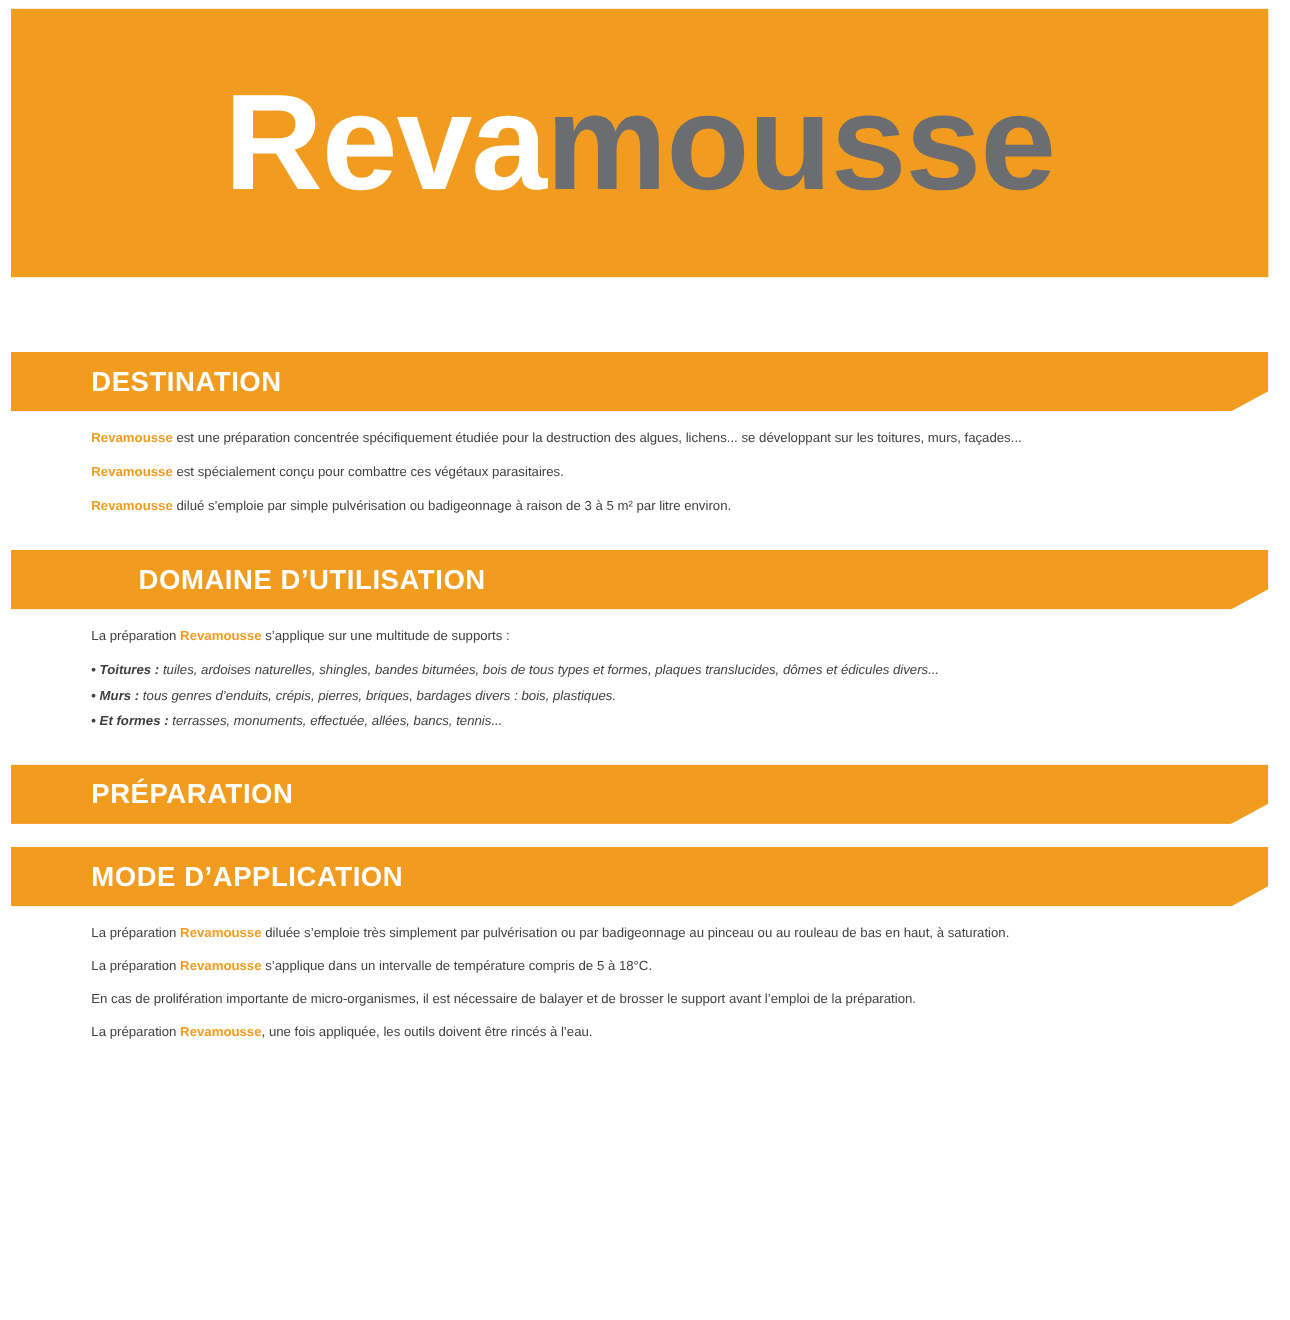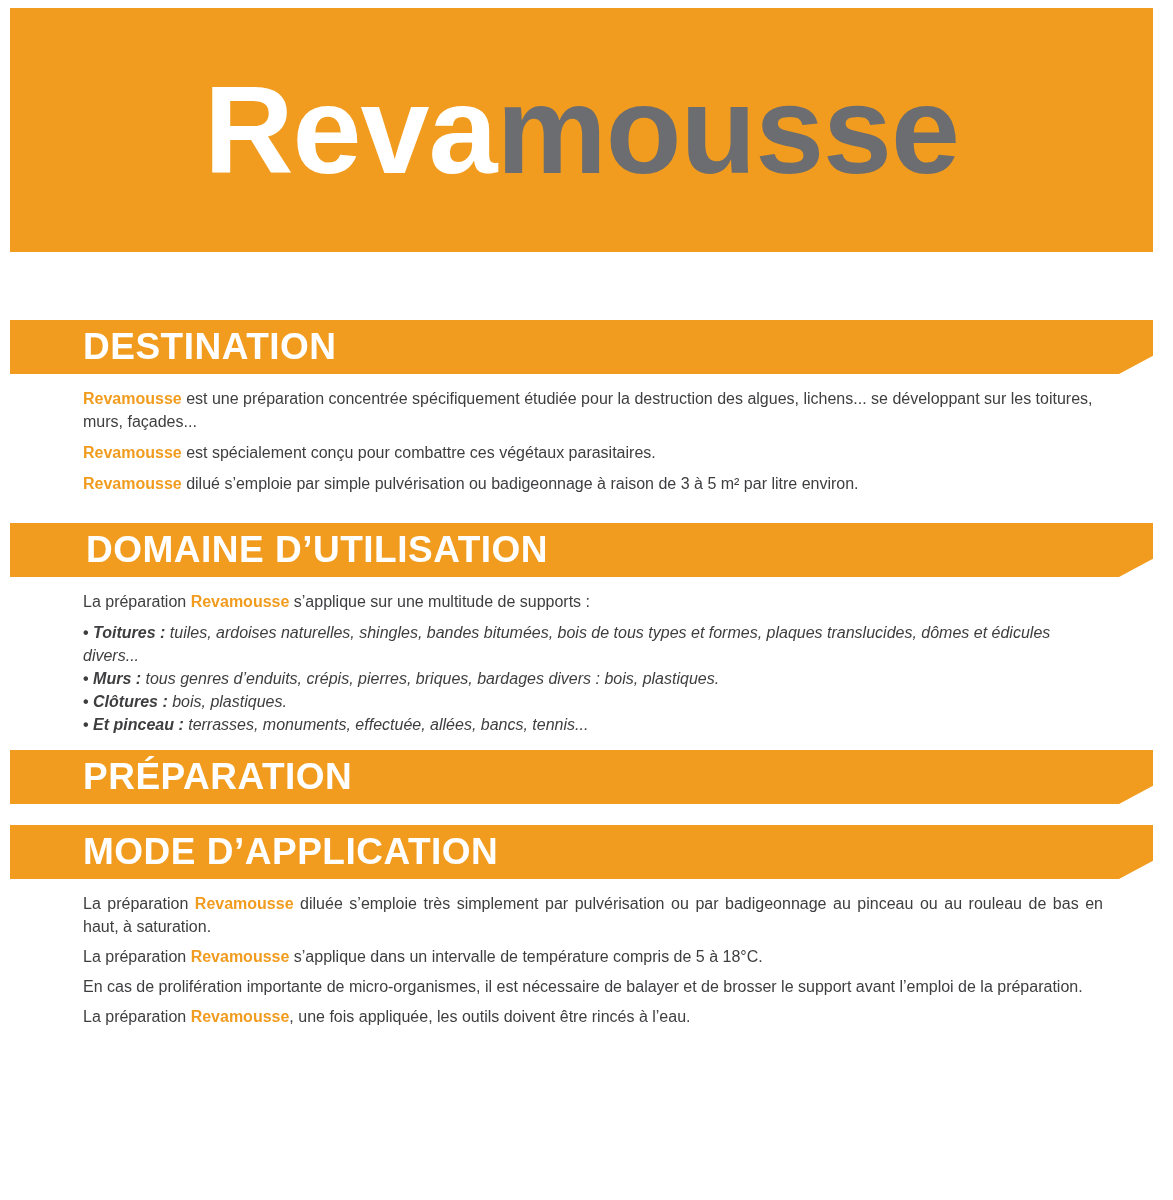--- a/index.html
+++ b/index.html
@@ -31,43 +31,43 @@
     line-height:1;
     white-space:nowrap;
   }
   .brand-white{color:#ffffff;}
   .brand-gray{color:var(--title-gray);}
   
   #sections{width:100%;}
   .section{margin:0;}
   .section:nth-child(1){margin-top:68px;}
   .section:nth-child(2){margin-top:28px;}
-  .section:nth-child(3){margin-top:14px;}
+  .section:nth-child(3){margin-top:28px;}
   .section:nth-child(4){margin-top:21px;}
   .section-bar{
     margin:0 20px 0 10px;
     height:54px;
     background:var(--orange);
     clip-path:polygon(0 0,100% 0,100% 66%,calc(100% - 34px) 100%,0 100%);
     display:flex;align-items:center;
   }
   .section-title{
     color:#ffffff;
     font-weight:700;
-    font-size:37px;
+    font-size:25px;
     letter-spacing:0.5px;
     padding-left:73px;
     white-space:nowrap;
   }
-  .section.deep .section-title{padding-left:76px;}
+  .section.deep .section-title{padding-left:116px;}
   .section-body{
     margin:13px 70px 0 83px;
   }
   .para{
-    font-size:16px;
+    font-size:12px;
     line-height:23px;
     margin:0 0 8px 0;
   }
   .para.justify{text-align:justify;}
   .para.tight{margin:0;}
   .section:nth-child(4) .para{margin-bottom:7px;}
   .run-n{font-style:normal;}
   .run-i{font-style:italic;text-align:right;}
   .run-b{font-weight:700;}
   .run-bi{font-weight:700;font-style:italic;}
@@ -95,22 +95,21 @@
   </div>
 
   <div class="section deep">
     <div class="section-bar">
       <div class="section-title">DOMAINE D’UTILISATION</div>
     </div>
     <div class="section-body">
         <p class="para"><span class="run-n">La préparation </span><span class="run-brand">Revamousse</span><span class="run-n"> s’applique sur une multitude de supports :</span></p>
         <p class="para tight"><span class="run-b">• </span><span class="run-bi">Toitures :</span><span class="run-i"> tuiles, ardoises naturelles, shingles, bandes bitumées, bois de tous types et formes, plaques translucides, dômes et édicules divers...</span></p>
         <p class="para tight"><span class="run-b">• </span><span class="run-bi">Murs :</span><span class="run-i"> tous genres d’enduits, crépis, pierres, briques, bardages divers : bois, plastiques.</span></p>
-        <p class="para tight"><span class="run-b">• </span><span class="run-bi">Clôtures :</span><span class="run-i"> bois, plastiques.</span></p>
-        <p class="para tight"><span class="run-b">• </span><span class="run-bi">Et pinceau :</span><span class="run-i"> terrasses, monuments, effectuée, allées, bancs, tennis...</span></p>
+        <p class="para tight"><span class="run-b">• </span><span class="run-bi">Et formes :</span><span class="run-i"> terrasses, monuments, effectuée, allées, bancs, tennis...</span></p>
       </div>
   </div>
 
   <div class="section">
     <div class="section-bar">
       <div class="section-title">PRÉPARATION</div>
     </div>
     <div class="section-body">
       </div>
   </div>

